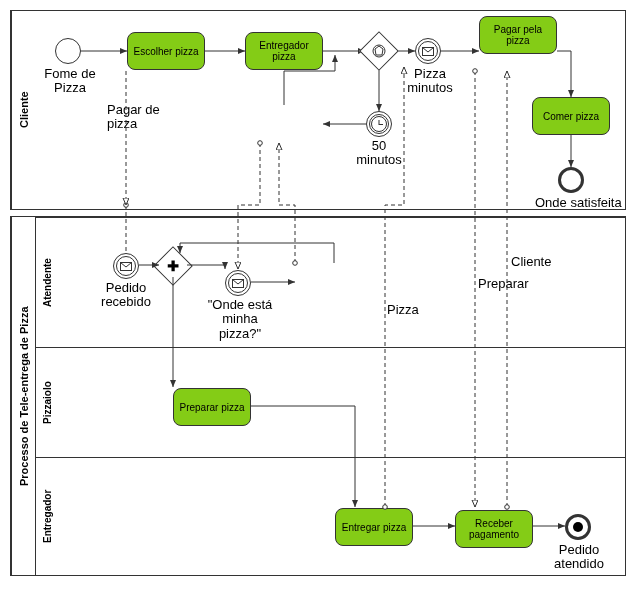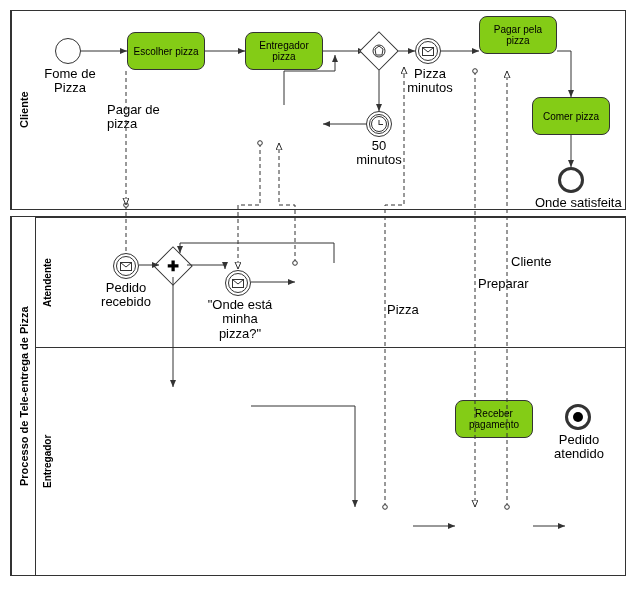--- a/index.html
+++ b/index.html
@@ -289,24 +289,31 @@
                 <path d="M0.5,0.5 L6,5 L11.5,0.5" fill="none" stroke="#333"></path>
               </svg>
           </div>
         </div>
         <div class="lbl" style="left:144px;top:80px;width:74px;white-space:pre-line">"Onde está
 minha pizza?"</div>
 
       </div>
     </div>
 
+    <div class="lane" style="height:110px">
+      <div class="lane-label">Pizzaiolo</div>
+      <div class="lane-body canvas">
+        <div class="task" style="left:114px;top:40px">Preparar pizza</div>
+      </div>
+    </div>
 
     <div class="lane" style="flex:1">
       <div class="lane-label">Entregador</div>
       <div class="lane-body canvas">
+        <div class="task" style="left:276px;top:50px">Entregar pizza</div>
         <div class="task" style="left:396px;top:52px">Receber pagamento</div>
         <div class="evt end" style="left:506px;top:56px">
           <div class="term-dot"></div>
         </div>
         <div class="lbl" style="left:490px;top:85px;width:60px;white-space:pre-line">Pedido
 atendido</div>
       </div>
     </div>
 
   </div>

